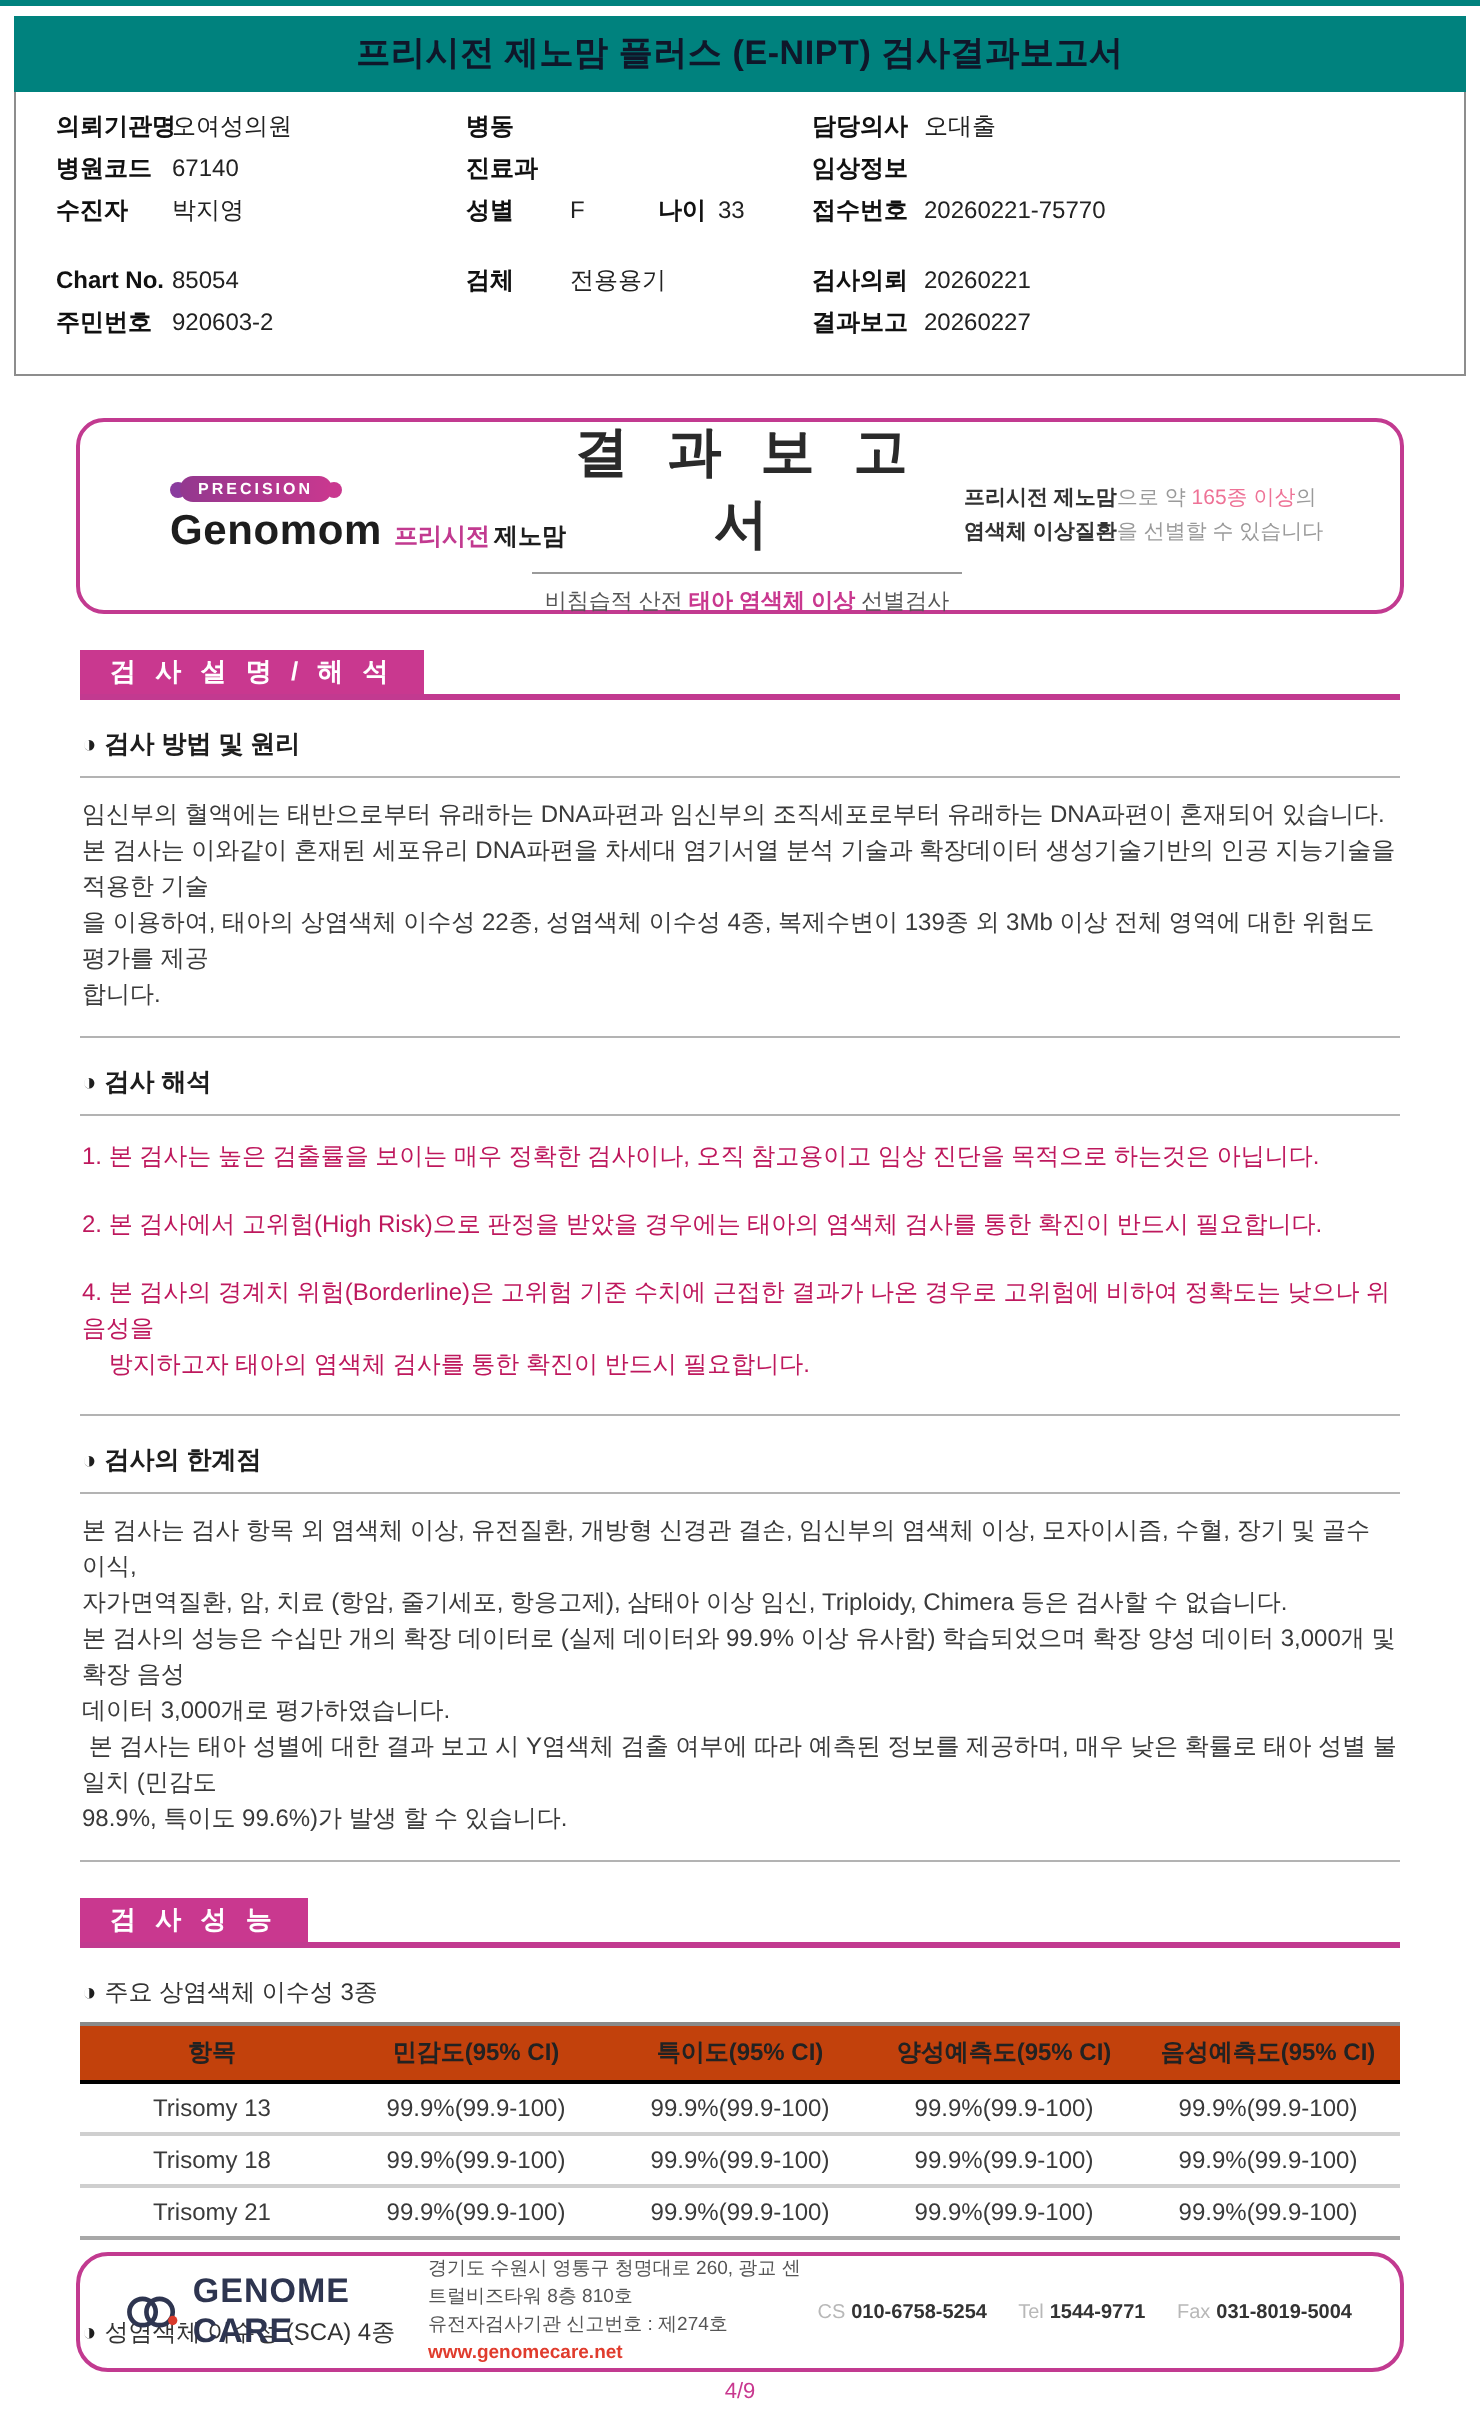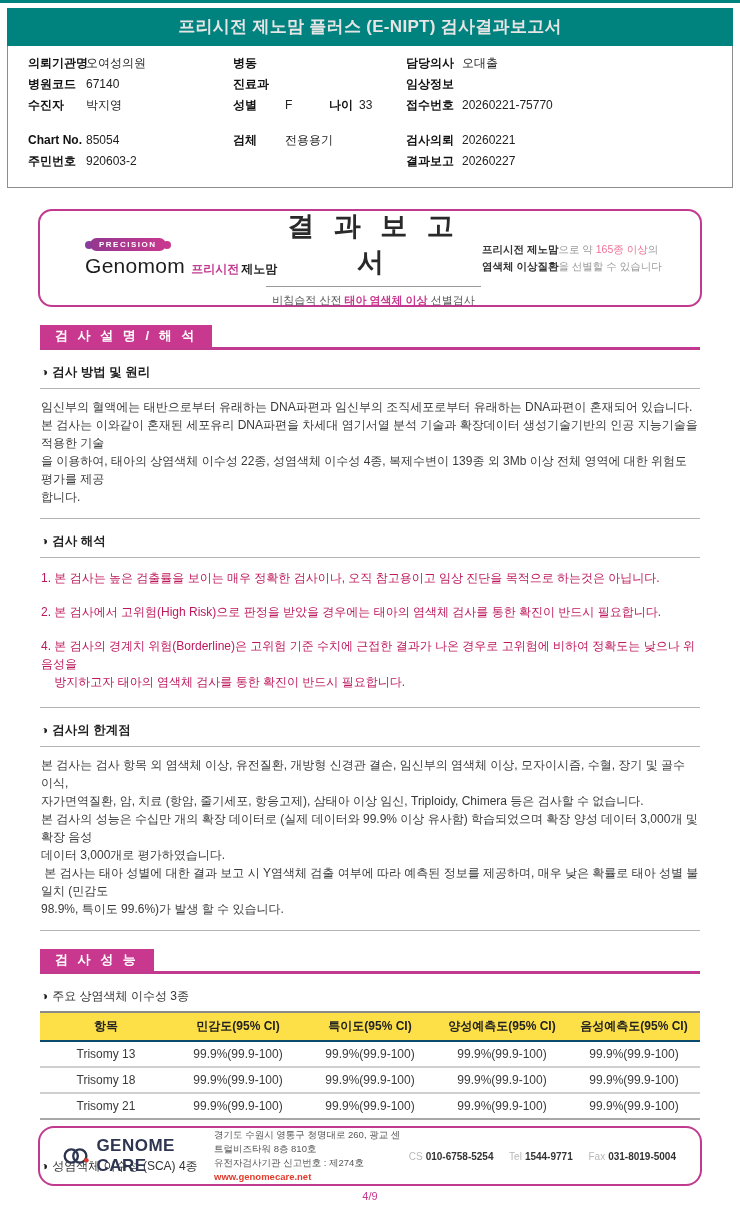--- a/index.html
+++ b/index.html
@@ -2,21 +2,21 @@
 <html><head>
 <meta charset="utf-8">
 <style>
   * { box-sizing: border-box; }
   html,body { margin:0; padding:0; background:#ffffff; }
   body { font-family:"Liberation Sans","DejaVu Sans",sans-serif; color:#333; }
   .page { position:relative; width:740px; height:1208px; background:#fff; overflow:hidden; }
 
   
   .top-strip { height:3px; background:#00827e; width:100%; }
-  .title-bar { margin:5px 7px 0 7px; background:#00827e; color:#e5e5e5; text-align:center;
+  .title-bar { margin:5px 7px 0 7px; background:#00827e; color:#0f172a; text-align:center;
                font-weight:bold; font-size:17px; padding:7px 0 8px; letter-spacing:0.3px; }
 
   
   .info-panel { margin:0 7px; border:1px solid #8d8d8d; border-top:none; height:142px;
                 position:relative; font-size:12px; }
   .ip-col { position:absolute; top:7px; }
   .ip-col1 { left:20px; }
   .ip-col2 { left:225px; }
   .ip-col3 { left:398px; }
   .ip-row { height:21px; line-height:21px; white-space:nowrap; }
@@ -32,21 +32,21 @@
   .banner { margin:21px 38px 0; height:98px; border:2px solid #c23a90; border-radius:14px;
             display:flex; align-items:center; }
   .brand { margin-left:45px; width:180px; }
   .pill-row { display:flex; align-items:center; margin-bottom:3px; }
   .pill-dot { width:8px; height:8px; border-radius:50%; }
   .pill-dot.left { background:#8a3c9e; margin-right:-3px; }
   .pill-dot.right { background:#c9388f; margin-left:-3px; }
   .precision-pill { background:linear-gradient(90deg,#93388f,#c9388f); color:#fff; font-size:8px;
                     font-weight:bold; letter-spacing:1.5px; border-radius:7px; padding:2px 9px; }
   .brand-line { white-space:nowrap; }
-  .brand-en { font-size:21px; font-weight:400; color:#1d1d1d; letter-spacing:0.3px; }
+  .brand-en { font-size:21px; font-weight:700; color:#1d1d1d; letter-spacing:0.3px; }
   .brand-kr-accent { font-size:12px; font-weight:bold; color:#c23a90; margin-left:6px; }
   .brand-kr { font-size:12px; font-weight:bold; color:#1d1d1d; margin-left:2px; }
   .doc-title-wrap { flex:1; text-align:center; }
   .doc-title { font-size:27px; font-weight:800; color:#2a2a2a; letter-spacing:6px; }
   .doc-title-divider { width:215px; border-top:1px solid #9a9a9a; margin:6px auto 6px; }
   .doc-subtitle { font-size:11px; color:#555; }
   .doc-subtitle .accent { color:#c9388f; font-weight:bold; }
   .banner-note { width:190px; margin-right:28px; font-size:10.5px; line-height:1.6; color:#9a9a9a; }
   .banner-note .b { color:#333; font-weight:bold; }
   .banner-note .accent { color:#ee7296; }
@@ -59,22 +59,22 @@
   .sub-h { font-size:12.5px; font-weight:bold; color:#1e1e1e; margin:14px 0 7px 1px; }
   .icon-half { font-size:12px; margin-right:4px; color:#1e1e1e; }
   .hr { border:none; border-top:1px solid #b3b3b3; margin:0; }
   .para { font-size:12px; line-height:1.5; color:#3a3a3a; white-space:pre-wrap; margin:9px 0 12px 1px; }
   .item { font-size:12px; line-height:1.5; color:#be185d; white-space:pre-wrap; margin:11px 0 16px 1px; }
 
   
   .perf-caption { font-size:12px; color:#333; margin:14px 0 6px 1px; }
   .perf-caption.second { margin-top:38px; }
   table.perf { width:100%; border-collapse:collapse; font-size:12px; margin-top:6px; table-layout:fixed; }
-  table.perf th { background:#fde047; font-weight:bold; color:#222; padding:5px 0;
-                  border-top:2px solid #8a8a8a; border-bottom:2px solid #0c4a6e; text-align:center; }
+  table.perf th { background:#c2410c; font-weight:bold; color:#222; padding:5px 0;
+                  border-top:2px solid #8a8a8a; border-bottom:2px solid #000000; text-align:center; }
   table.perf td { text-align:center; color:#3a3a3a; padding:5px 0; border-bottom:2px solid #cfcfcf; }
   table.perf tr:last-child td { border-bottom:2px solid #a8a8a8; }
 
   
   .footer-box { position:absolute; left:38px; right:38px; top:1126px; height:60px;
                 border:2px solid #c23a90; border-radius:16px; display:flex; align-items:center; }
   .f-logo { margin-left:22px; display:flex; align-items:center; width:138px; }
   .f-logo-text { font-size:17px; font-weight:bold; color:#2e3550; letter-spacing:0.5px; margin-left:5px; }
   .f-address { margin-left:14px; font-size:9.5px; color:#555; line-height:1.5; flex:1; }
   .f-website { color:#e03c2d; font-weight:bold; text-decoration:none; }

